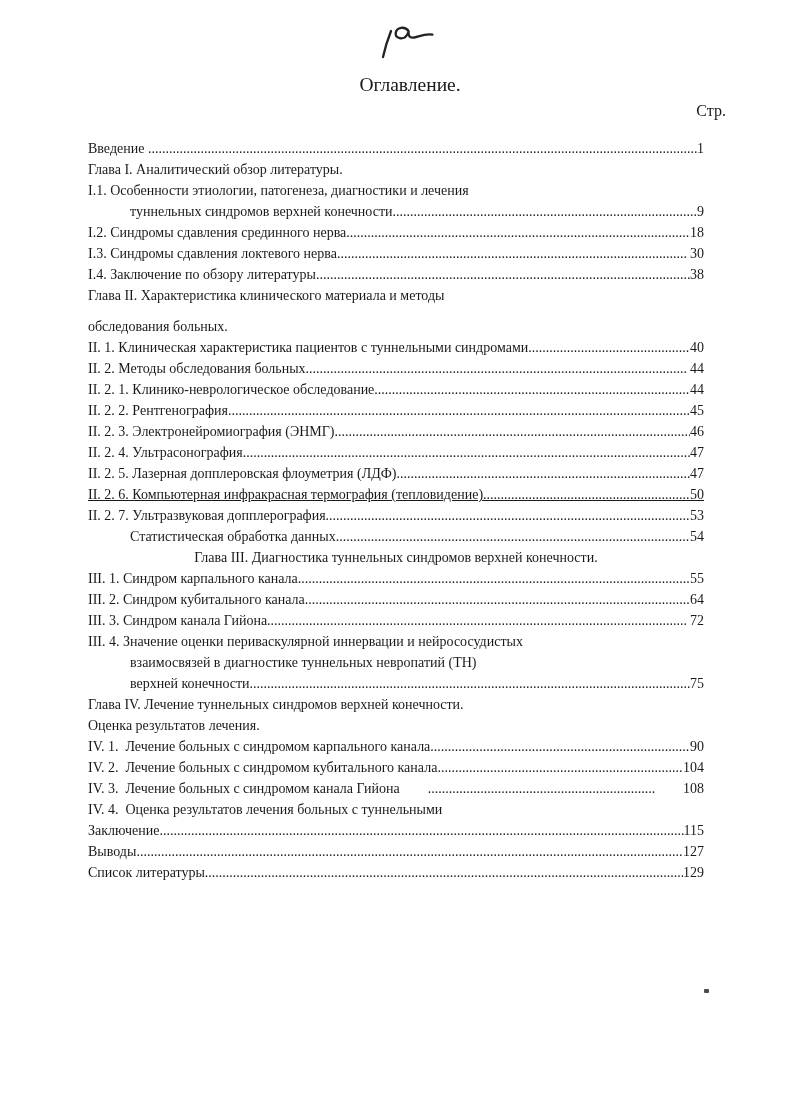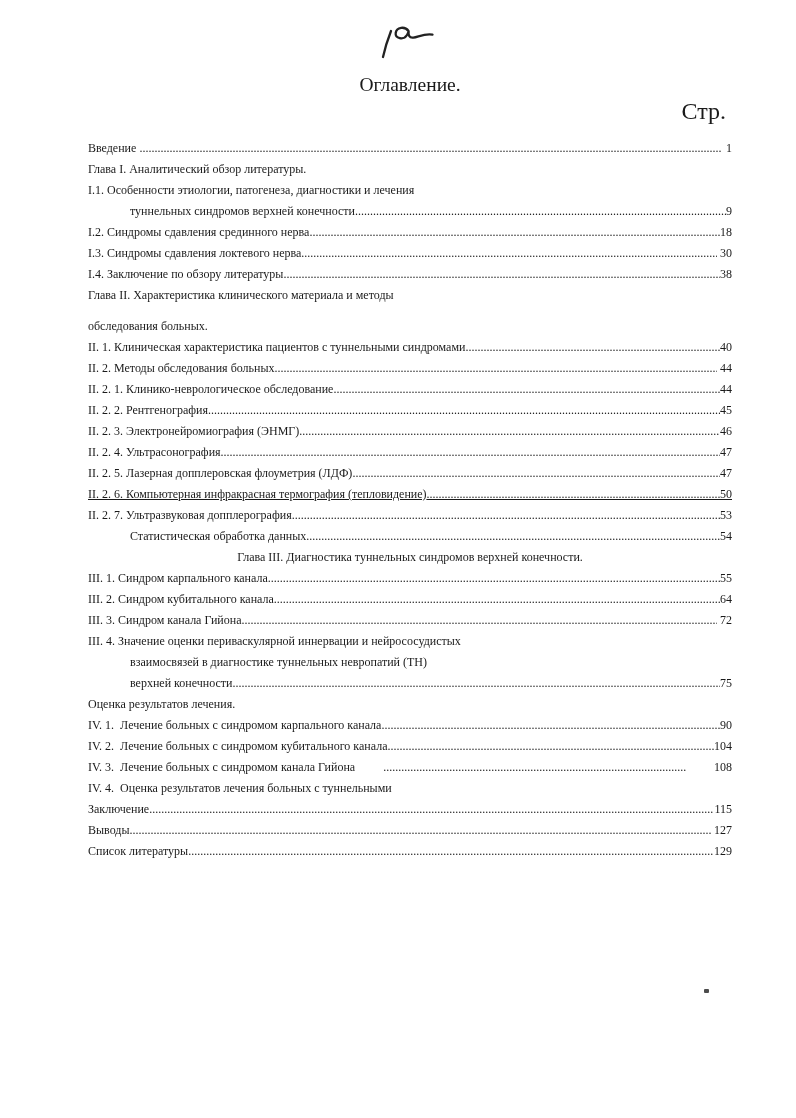--- a/index.html
+++ b/index.html
@@ -29,29 +29,29 @@
     width: 100%;
     text-align: center;
     font-size: 19.5px;
     line-height: 22px;
     transform: translateX(12px);
   }
   .page-col-label {
     position: absolute;
     top: 100px;
     right: 70px;
-    font-size: 24px;
+    font-size: 16px;
     line-height: 22px;
   }
   .toc-list {
     position: absolute;
     top: 138px;
     left: 88px;
-    right: 64px;
-    font-size: 12px;
+    right: 92px;
+    font-size: 14px;
     line-height: 21px;
   }
   .toc-row {
     display: flex;
     align-items: baseline;
   }
   .toc-text {
     white-space: pre;
     flex: 0 0 auto;
   }
@@ -208,20 +208,24 @@
     <div class="toc-row" style="padding-left: 42px;">
     <span class="toc-text">взаимосвязей в диагностике туннельных невропатий (ТН)</span>
 
   </div>
     <div class="toc-row" style="padding-left: 42px;">
     <span class="toc-text">верхней конечности</span>
     <span class="toc-dots"></span>
     <span class="toc-page">75</span>
   </div>
     <div class="toc-row" style="padding-left: 0px;">
+    <span class="toc-text">Глава IV. Лечение туннельных синдромов верхней конечности.</span>
+
+  </div>
+    <div class="toc-row" style="padding-left: 0px;">
     <span class="toc-text">Оценка результатов лечения.</span>
 
   </div>
     <div class="toc-row" style="padding-left: 0px;">
     <span class="toc-text">IV. 1.  Лечение больных с синдромом карпального канала</span>
     <span class="toc-dots"></span>
     <span class="toc-page">90</span>
   </div>
     <div class="toc-row" style="padding-left: 0px;">
     <span class="toc-text">IV. 2.  Лечение больных с синдромом кубитального канала</span>

